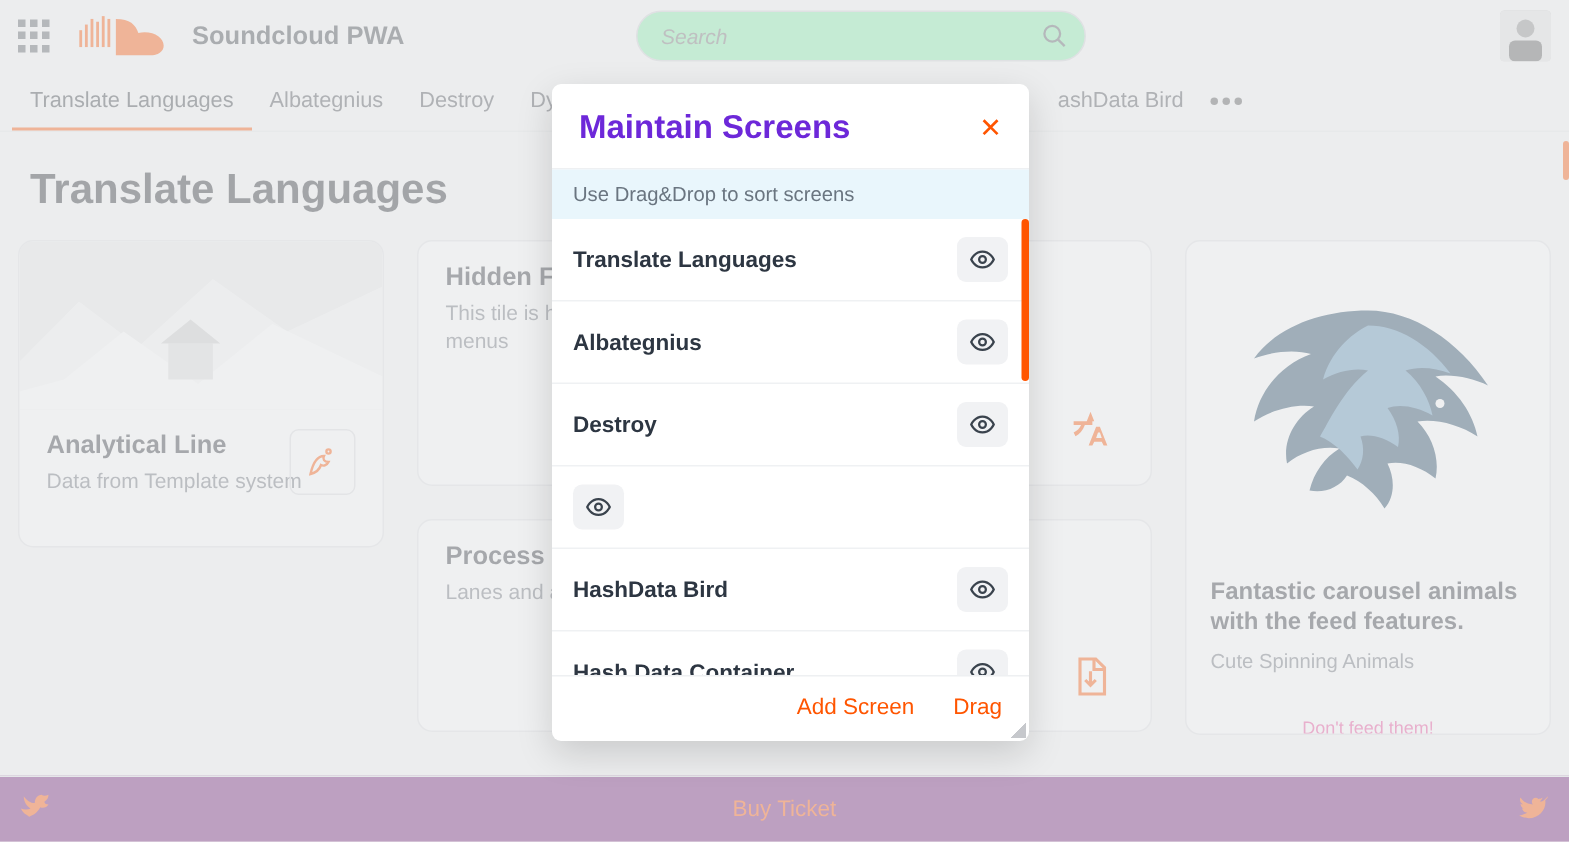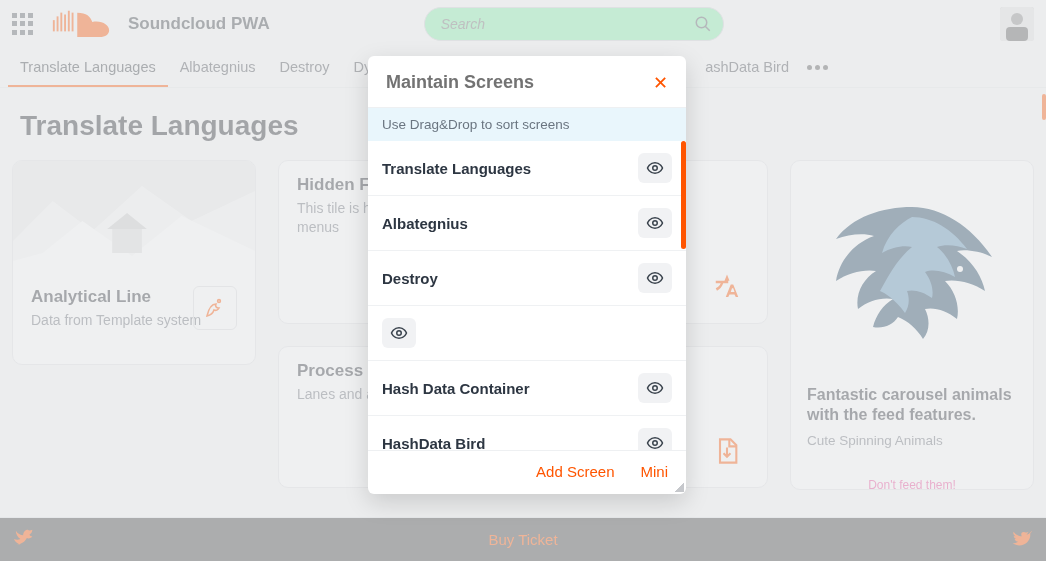--- a/index.html
+++ b/index.html
@@ -150,21 +150,21 @@
   
   .accent-bar-right {
     position:absolute; right:0; top:94px; width:4px; height:26px;
     background:#FF5500; border-radius:2px;
   }
 
   
   .footer {
     position:absolute; bottom:0; left:0; right:0;
     height:44px;
-    background:#404040;
+    background:#701a75;
     border-top:1px solid #e3e4e7;
     display:flex;align-items:center;justify-content:center;
   }
   .footer-center { color:#FF5500; font-size:15px; cursor:pointer;}
   .footer-left, .footer-right {
     position:absolute; top:10px;
     color:#FF5500;
   }
   .footer-left{left:14px;}
   .footer-right{right:14px;}
@@ -184,21 +184,21 @@
     box-shadow:0 8px 24px rgba(0,0,0,0.15);
     z-index:3;
     display:flex;flex-direction:column;
     overflow:hidden;
   }
   .modal-header {
     padding:16px 18px 14px;
     display:flex;align-items:center;justify-content:space-between;
     border-bottom:1px solid #eef0f2;
   }
-  .modal-title { font-weight:700; font-size:18px; color:#737373; }
+  .modal-title { font-weight:700; font-size:22px; color:#6d28d9; }
   .modal-close { color:#FF5500; font-size:18px; cursor:pointer; line-height:1; }
   .modal-hint {
     background:#e9f6fc;
     padding:9px 14px;
     font-size:13.5px;color:#6a7580;
   }
   .modal-list { flex:1; overflow:hidden; position:relative; }
   .modal-item {
     display:flex;align-items:center;justify-content:space-between;
     padding:12px 14px;
@@ -414,37 +414,37 @@
     </div>
     <div class="modal-item">
       <div class="eye-btn">
           <svg viewBox="0 0 24 24" fill="none" stroke="currentColor" stroke-width="2">
             <path d="M2 12s3-7 10-7 10 7 10 7-3 7-10 7S2 12 2 12z"></path>
             <circle cx="12" cy="12" r="3"></circle>
           </svg>
         </div>
     </div>
     <div class="modal-item">
+      <span>HashData Bird</span>
+      <div class="eye-btn">
+          <svg viewBox="0 0 24 24" fill="none" stroke="currentColor" stroke-width="2">
+            <path d="M2 12s3-7 10-7 10 7 10 7-3 7-10 7S2 12 2 12z"></path>
+            <circle cx="12" cy="12" r="3"></circle>
+          </svg>
+        </div>
+    </div>
+    <div class="modal-item">
       <span>Hash Data Container</span>
-      <div class="eye-btn">
-          <svg viewBox="0 0 24 24" fill="none" stroke="currentColor" stroke-width="2">
-            <path d="M2 12s3-7 10-7 10 7 10 7-3 7-10 7S2 12 2 12z"></path>
-            <circle cx="12" cy="12" r="3"></circle>
-          </svg>
-        </div>
-    </div>
-    <div class="modal-item">
-      <span>HashData Bird</span>
       <div class="eye-btn">
           <svg viewBox="0 0 24 24" fill="none" stroke="currentColor" stroke-width="2">
             <path d="M2 12s3-7 10-7 10 7 10 7-3 7-10 7S2 12 2 12z"></path>
             <circle cx="12" cy="12" r="3"></circle>
           </svg>
         </div>
     </div>
 
   </div>
   <div class="modal-footer">
     <span>Add Screen</span>
-    <span>Mini</span>
+    <span>Drag</span>
   </div>
   <div class="resize-handle"></div>
 </div>
 
 </body></html>

